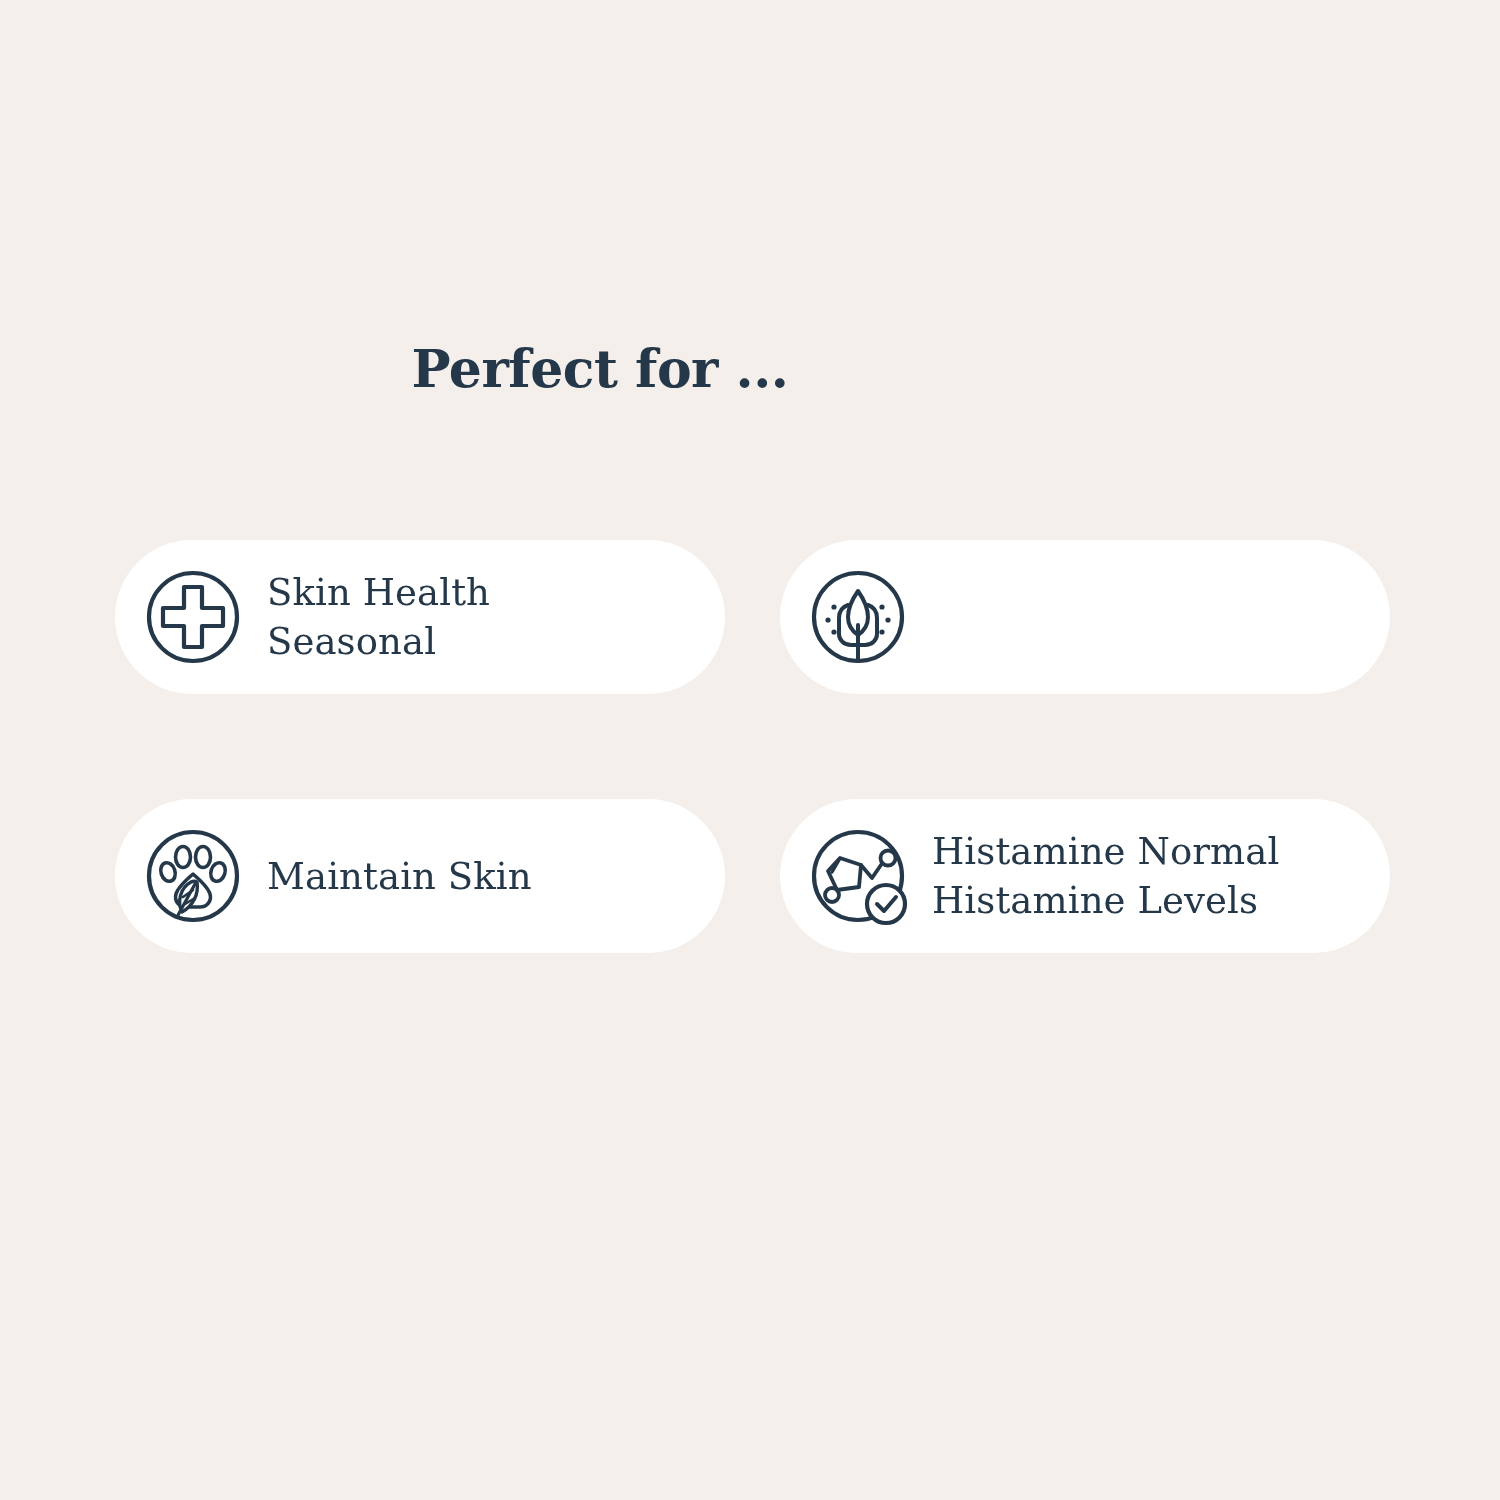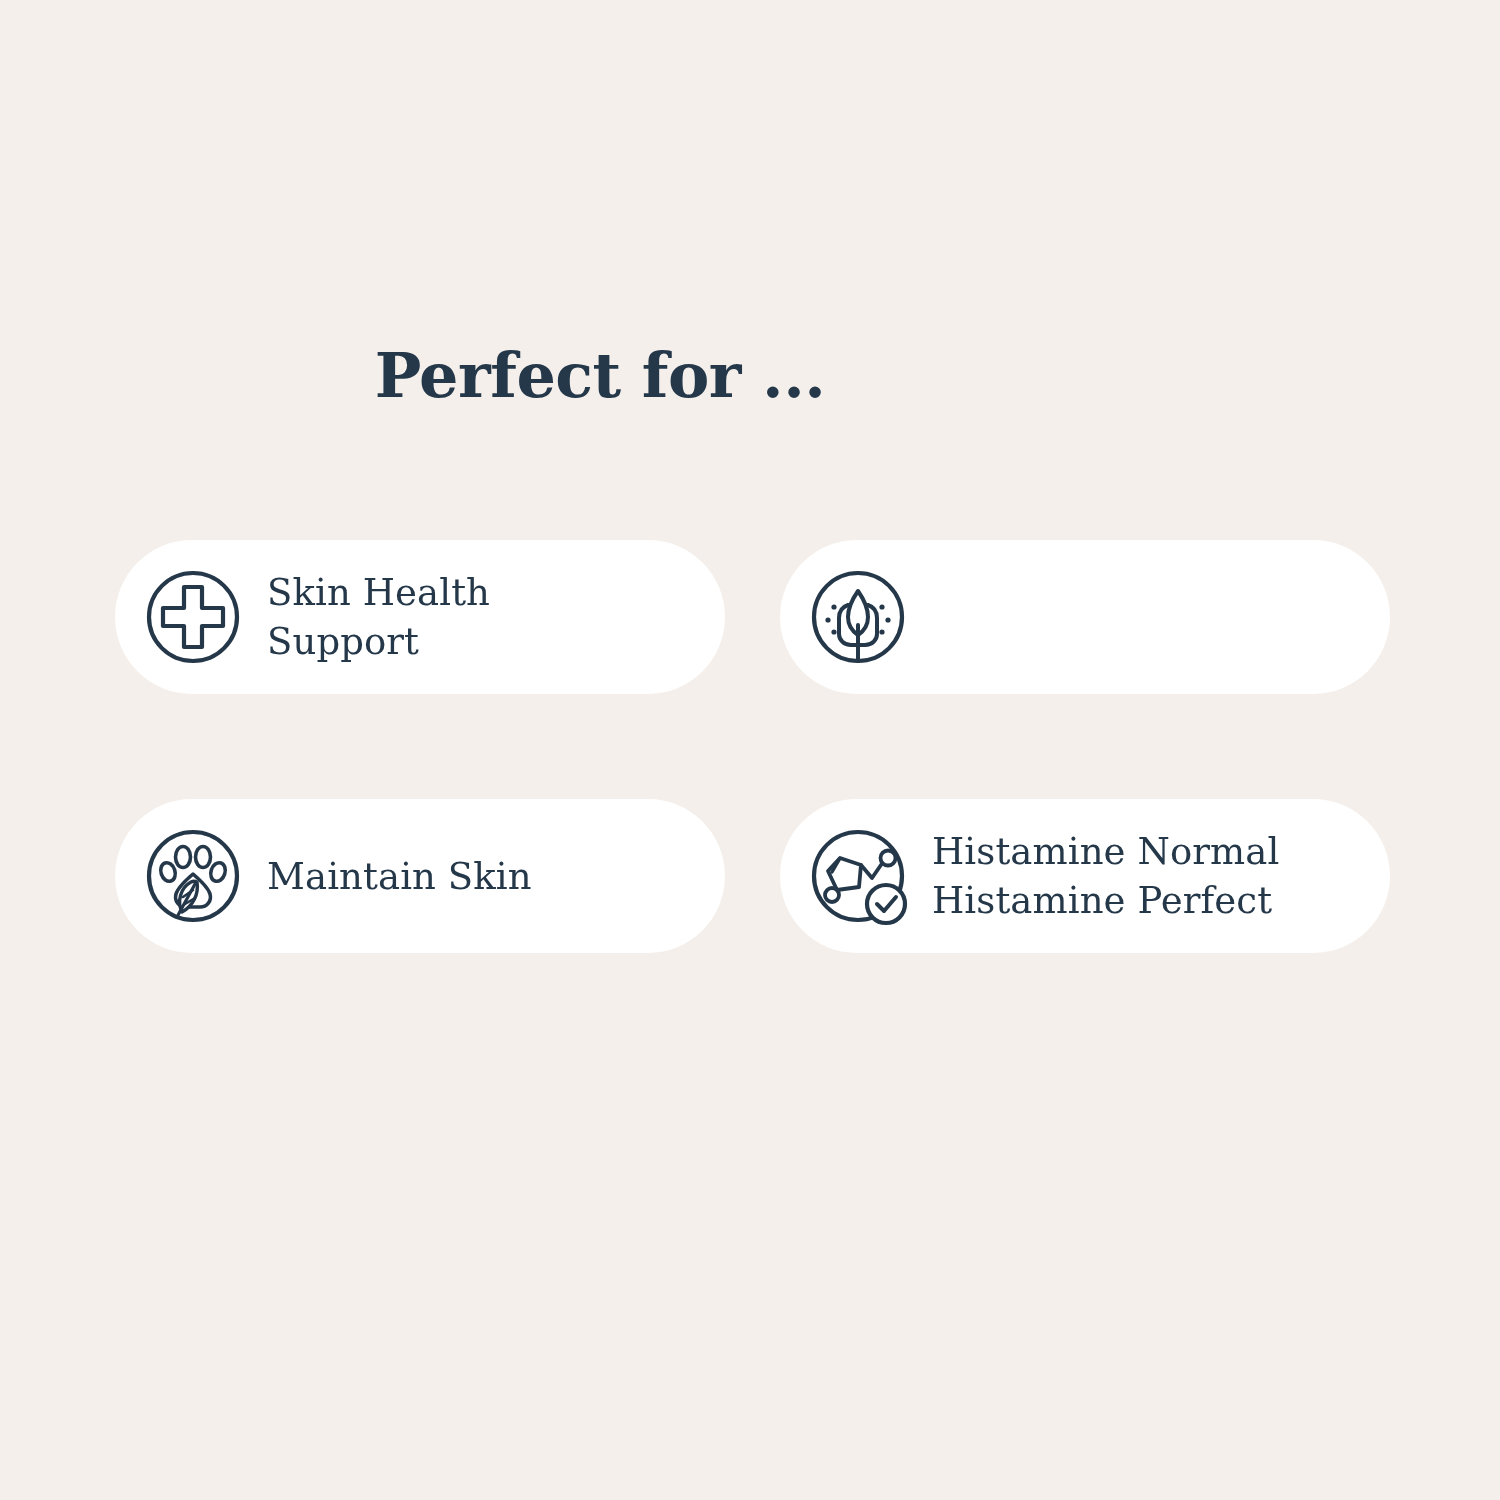--- a/index.html
+++ b/index.html
@@ -23,21 +23,21 @@
 
   
   .heading {
     position: absolute;
     top: 288px;
     left: 0;
     width: 1200px;
     text-align: center;
     font-family: "DejaVu Serif", "Liberation Serif", serif;
     font-weight: 700;
-    font-size: 62px;
+    font-size: 52px;
     line-height: 92px;
     letter-spacing: -0.5px;
     color: #25384a;
     white-space: nowrap;
   }
 
   
   .card-grid {
     position: absolute;
     top: 540px;
@@ -96,21 +96,21 @@
 
     <div class="card">
       <span class="card-icon">
         <svg viewBox="0 0 104 104" fill="none" xmlns="http://www.w3.org/2000/svg">
           <circle cx="52" cy="52" r="44" stroke="#25384a" stroke-width="4.2"></circle>
           <path d="M43 22 H61 V43 H82 V61 H61 V82 H43 V61 H22 V43 H43 Z" stroke="#25384a" stroke-width="4.2" stroke-linejoin="round" fill="none"></path>
         </svg>
       </span>
       <span class="card-label">
         <span class="line">Skin Health</span>
-        <span class="line">Support</span>
+        <span class="line">Seasonal</span>
       </span>
     </div>
 
     <div class="card">
       <span class="card-icon">
         <svg viewBox="0 0 104 104" fill="none" xmlns="http://www.w3.org/2000/svg">
           <circle cx="52" cy="52" r="44" stroke="#25384a" stroke-width="4.2"></circle>
 
           <path d="M52 26 C59 36 62 44 62 52 C62 60 58 66 52 70 C46 66 42 60 42 52 C42 44 45 36 52 26 Z" stroke="#25384a" stroke-width="4" stroke-linejoin="round" fill="none"></path>
 
@@ -165,18 +165,18 @@
 
           <circle cx="82" cy="34" r="7.5" stroke="#25384a" stroke-width="3.8" fill="#ffffff"></circle>
           <circle cx="26" cy="71" r="7" stroke="#25384a" stroke-width="3.8" fill="#ffffff"></circle>
 
           <circle cx="80" cy="80" r="19" stroke="#25384a" stroke-width="4.2" fill="#ffffff"></circle>
           <path d="M71 80 L78 87 L90 73" stroke="#25384a" stroke-width="4" stroke-linecap="round" stroke-linejoin="round" fill="none"></path>
         </svg>
       </span>
       <span class="card-label">
         <span class="line">Histamine Normal</span>
-        <span class="line">Histamine Perfect</span>
+        <span class="line">Histamine Levels</span>
       </span>
     </div>
 
   </div>
 </div>
 
 </body></html>

